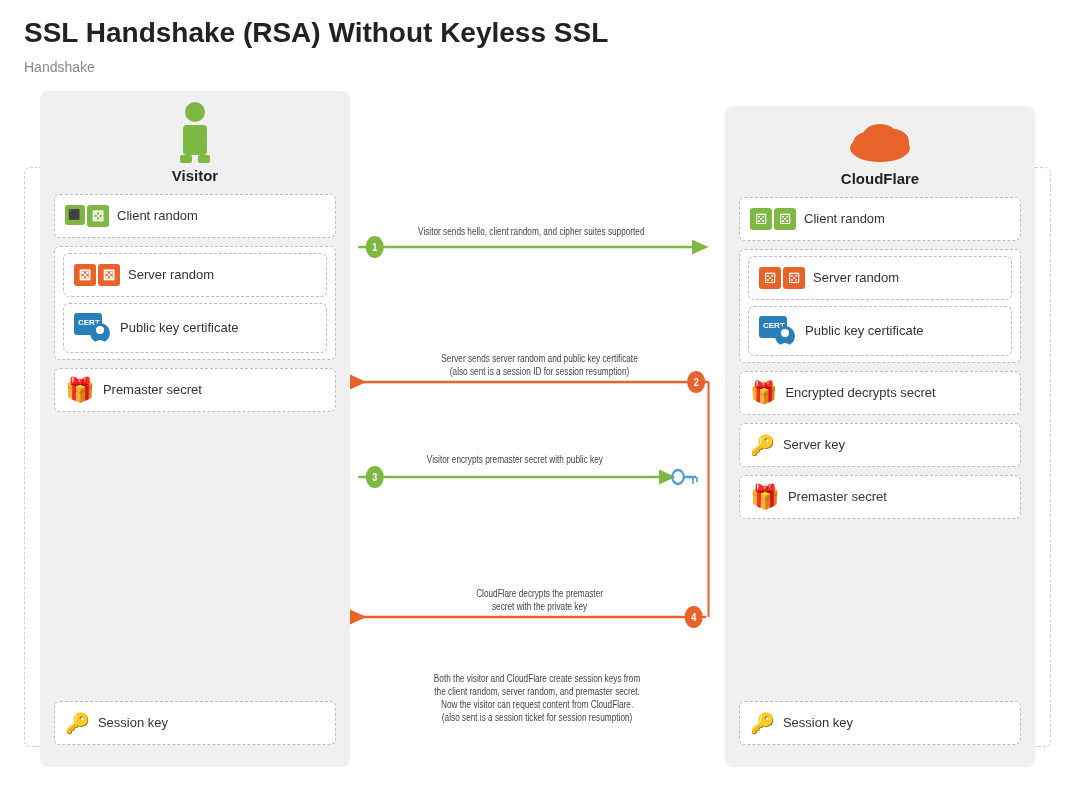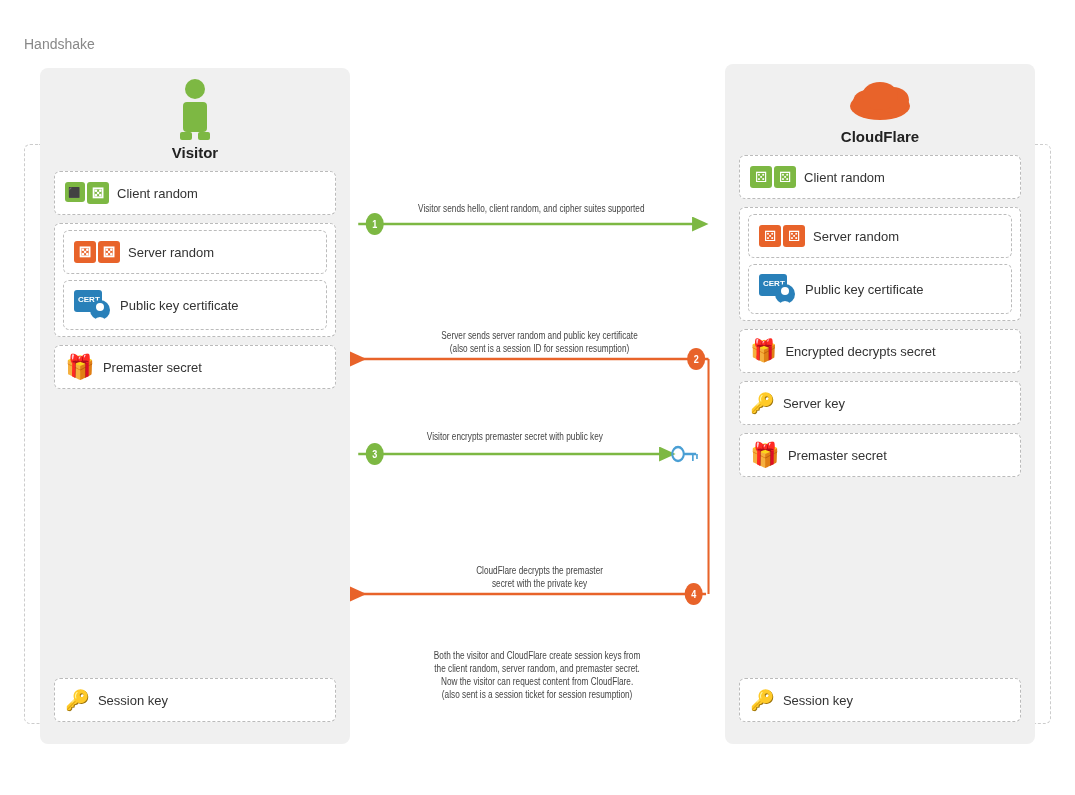--- a/index.html
+++ b/index.html
@@ -20,34 +20,35 @@
     }
     .title {
       font-size: 28px;
       font-weight: bold;
       color: #222;
       line-height: 1.1;
     }
     .subtitle {
       font-size: 14px;
       color: #888;
-      margin-top: 18px;
+      margin-top: 10px;
       margin-bottom: 12px;
     }
     
     .panel {
       background: #f0f0f0;
       border-radius: 8px;
       padding: 10px 14px 14px 14px;
       width: 310px;
       flex-shrink: 0;
       display: flex;
       flex-direction: column;
       align-items: center;
       position: relative;
+      margin-top: 19px;
     }
     .panel-right {
       margin-left: auto;
     }
     .panel-icon {
       margin-bottom: 4px;
       display: flex;
       justify-content: center;
     }
     .panel-label {
@@ -105,20 +106,21 @@
     }
     .center-area {
       flex: 1;
       position: relative;
     }
   </style>
 </head>
 <body>
 
 <div class="page">
+  <div class="title">SSL Handshake (RSA) Without Keyless SSL</div>
   <div class="subtitle">Handshake</div>
 
   <div class="full-layout">
 
     <div style="width:16px; display:flex; align-items:stretch; padding-top:80px; padding-bottom:20px;">
       <div style="width:100%; border:1.5px dashed #ccc; border-right:none; border-radius:6px 0 0 6px; height:100%;"></div>
     </div>
 
     <div class="panel" style="margin-top:4px;">
 

